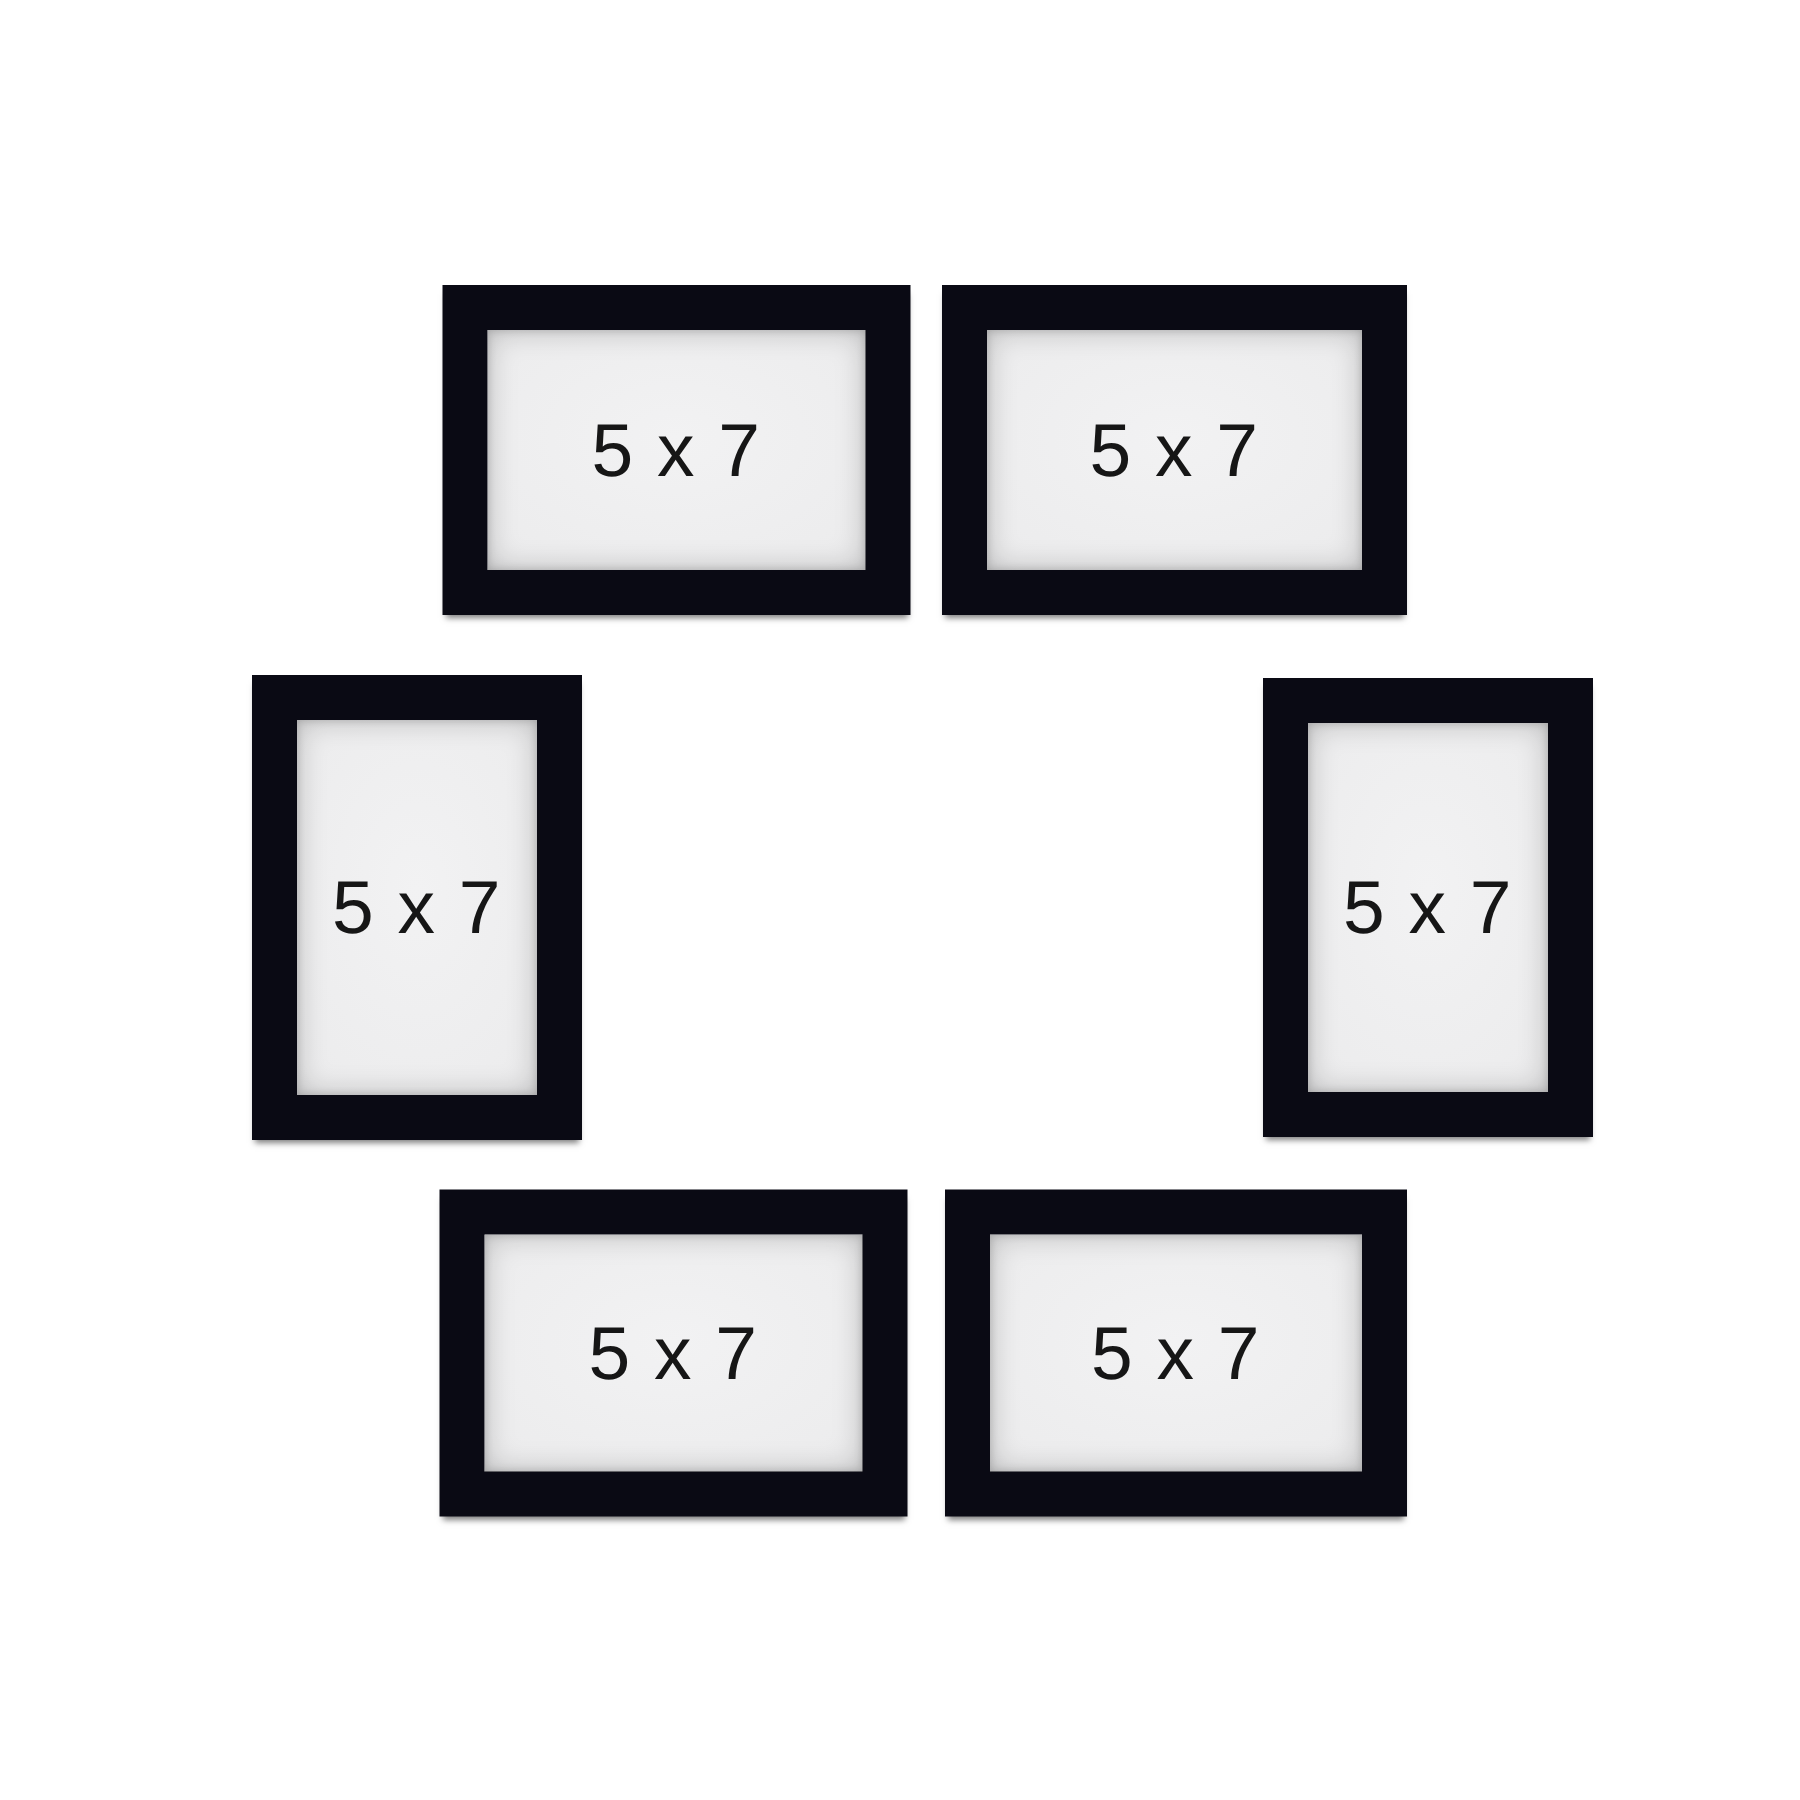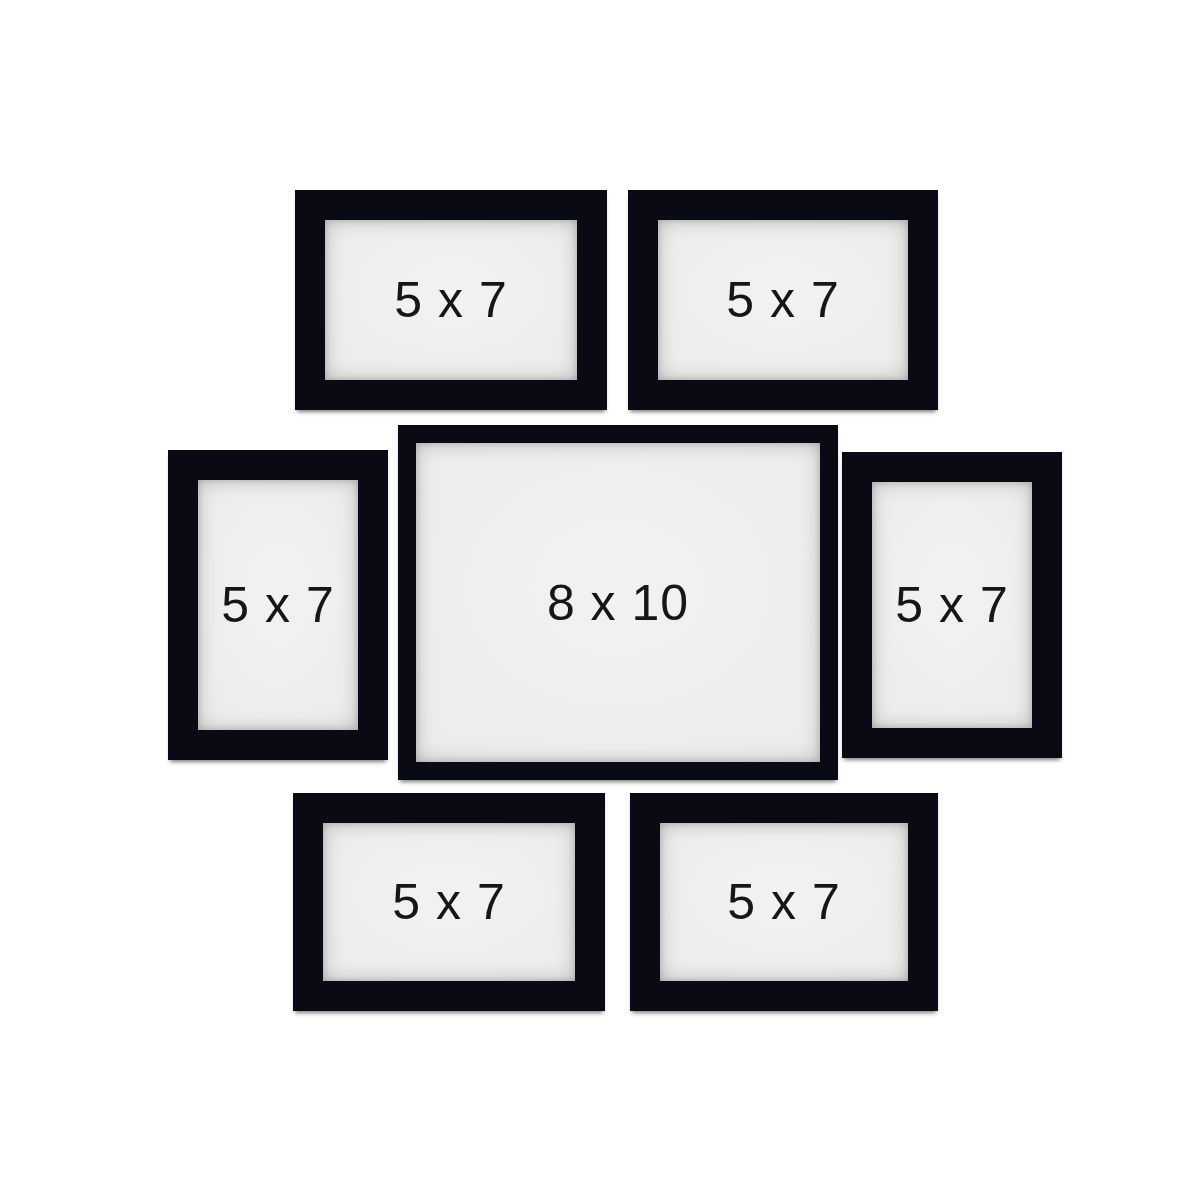--- a/index.html
+++ b/index.html
@@ -72,25 +72,20 @@
       <span class="size-label">5 x 7</span>
     </div>
   </div>
 
   <div class="frame f-middle-left">
     <div class="mat">
       <span class="size-label">5 x 7</span>
     </div>
   </div>
 
-  <div class="frame f-center center-frame">
-    <div class="mat">
-      <span class="size-label">8 x 10</span>
-    </div>
-  </div>
 
   <div class="frame f-middle-right">
     <div class="mat">
       <span class="size-label">5 x 7</span>
     </div>
   </div>
 
   <div class="frame f-bottom-left">
     <div class="mat">
       <span class="size-label">5 x 7</span>

